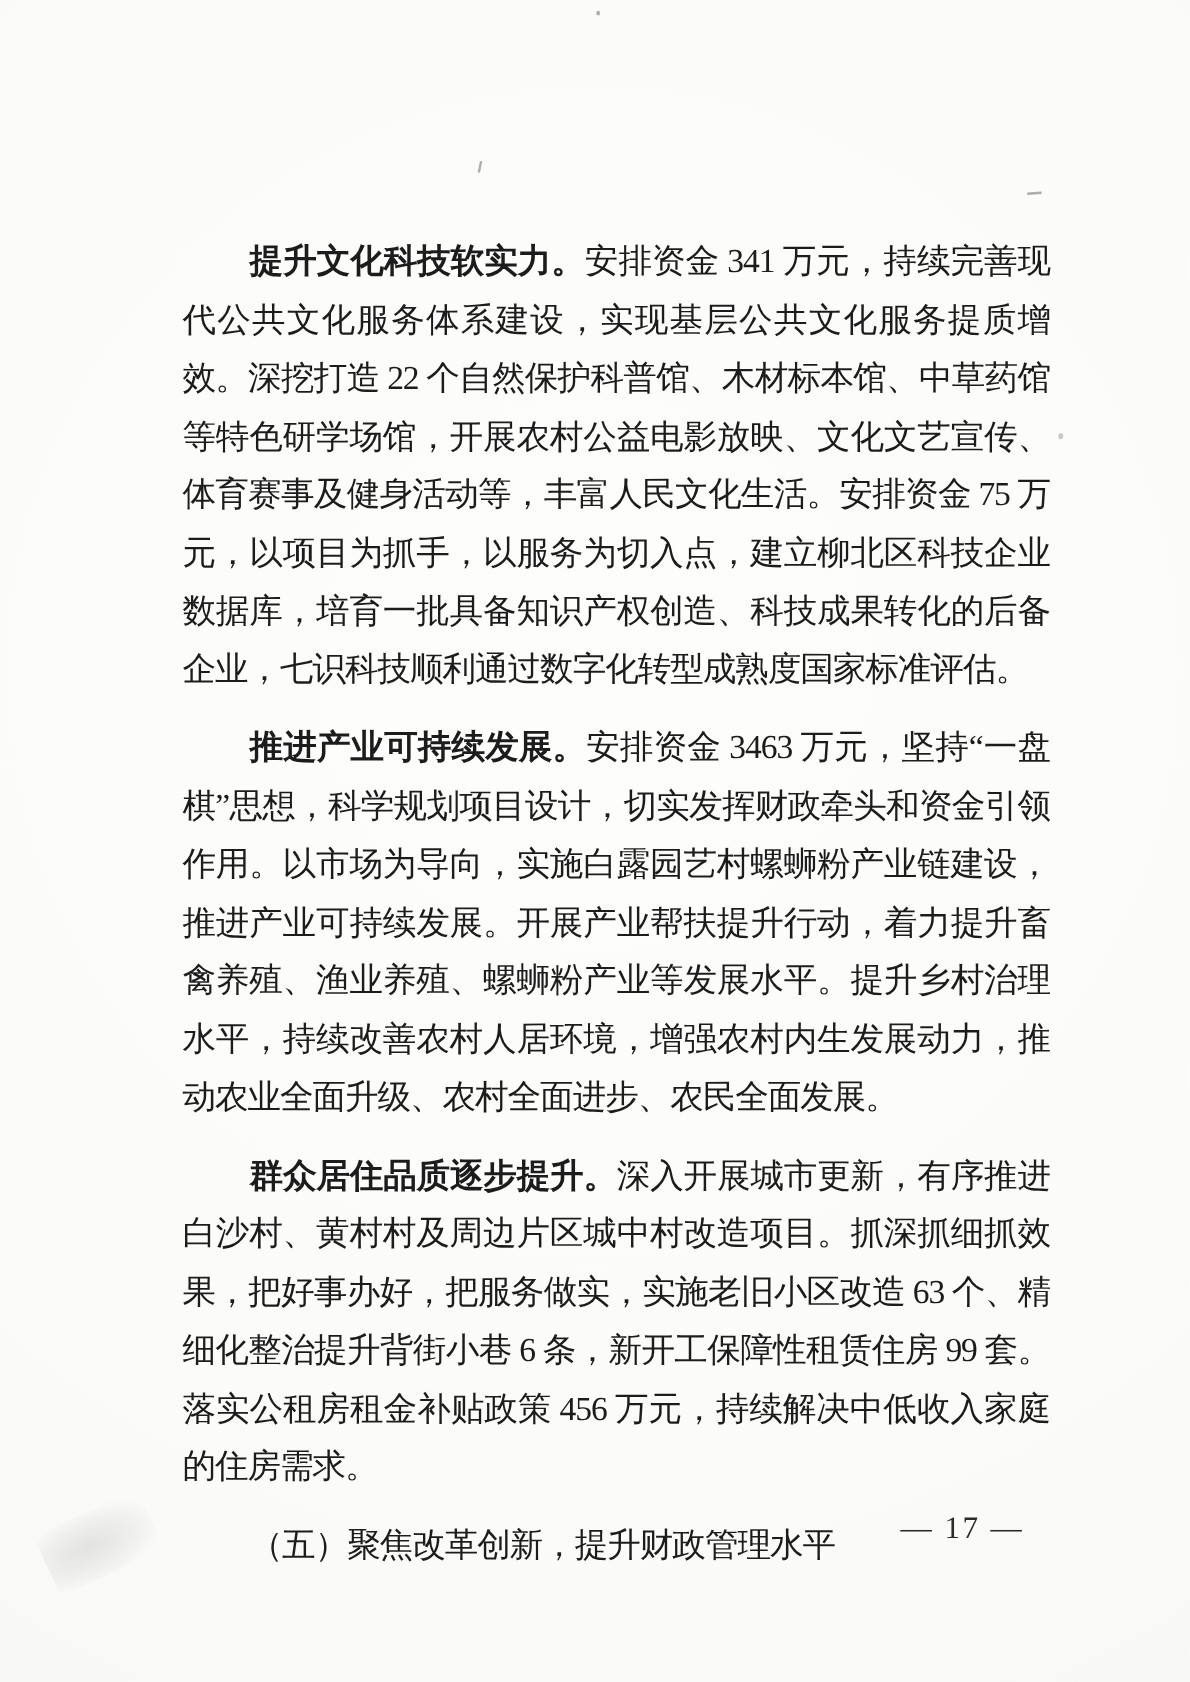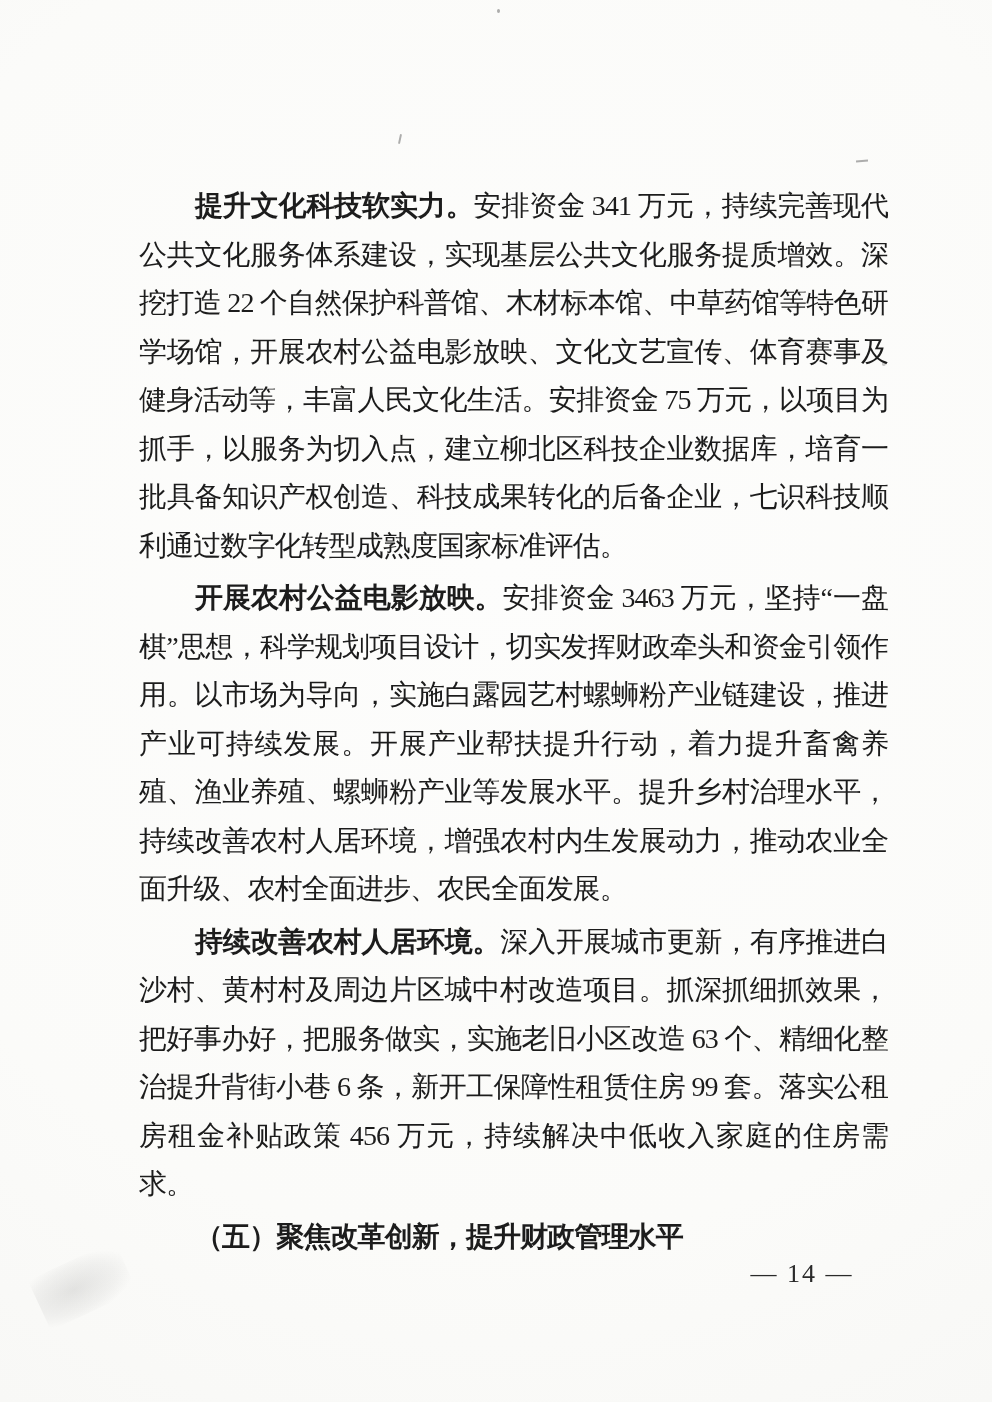--- a/index.html
+++ b/index.html
@@ -23,29 +23,29 @@
     left: 135px;
     top: 178px;
     width: 757px;
     font-size: 28px;
     line-height: 48.5px;
     letter-spacing: -0.9px;
     text-align: justify;
     text-justify: inter-character;
   }
   .content p {
-    margin: 4px;
+    margin: 17px;
     padding: 0;
     text-indent: 2em;
   }
   .lead {
     font-weight: 700;
   }
   .heading {
-    font-weight: 700;
+    font-weight: 400;
   }
   .page-number {
     position: absolute;
     left: 742px;
     top: 1256px;
     width: 120px;
     font-size: 26px;
     line-height: 36px;
     letter-spacing: 2px;
     color: #2a2a2a;
@@ -78,24 +78,24 @@
   <span class="speck speck-dot-top"></span>
   <span class="speck speck-tick-mid"></span>
   <span class="speck speck-dash-right"></span>
   <span class="speck speck-comma-right"></span>
   <span class="smudge-bottom-left"></span>
 
   <div class="content">
 
     <p><span class="lead">提升文化科技软实力。</span><span>安排资金 341 万元，持续完善现代公共文化服务体系建设，实现基层公共文化服务提质增效。深挖打造 22 个自然保护科普馆、木材标本馆、中草药馆等特色研学场馆，开展农村公益电影放映、文化文艺宣传、体育赛事及健身活动等，丰富人民文化生活。安排资金 75 万元，以项目为抓手，以服务为切入点，建立柳北区科技企业数据库，培育一批具备知识产权创造、科技成果转化的后备企业，七识科技顺利通过数字化转型成熟度国家标准评估。</span></p>
 
-    <p><span class="lead">开展农村公益电影放映。</span><span>安排资金 3463 万元，坚持“一盘棋”思想，科学规划项目设计，切实发挥财政牵头和资金引领作用。以市场为导向，实施白露园艺村螺蛳粉产业链建设，推进产业可持续发展。开展产业帮扶提升行动，着力提升畜禽养殖、渔业养殖、螺蛳粉产业等发展水平。提升乡村治理水平，持续改善农村人居环境，增强农村内生发展动力，推动农业全面升级、农村全面进步、农民全面发展。</span></p>
+    <p><span class="lead">推进产业可持续发展。</span><span>安排资金 3463 万元，坚持“一盘棋”思想，科学规划项目设计，切实发挥财政牵头和资金引领作用。以市场为导向，实施白露园艺村螺蛳粉产业链建设，推进产业可持续发展。开展产业帮扶提升行动，着力提升畜禽养殖、渔业养殖、螺蛳粉产业等发展水平。提升乡村治理水平，持续改善农村人居环境，增强农村内生发展动力，推动农业全面升级、农村全面进步、农民全面发展。</span></p>
 
-    <p><span class="lead">持续改善农村人居环境。</span><span>深入开展城市更新，有序推进白沙村、黄村村及周边片区城中村改造项目。抓深抓细抓效果，把好事办好，把服务做实，实施老旧小区改造 63 个、精细化整治提升背街小巷 6 条，新开工保障性租赁住房 99 套。落实公租房租金补贴政策 456 万元，持续解决中低收入家庭的住房需求。</span></p>
+    <p><span class="lead">群众居住品质逐步提升。</span><span>深入开展城市更新，有序推进白沙村、黄村村及周边片区城中村改造项目。抓深抓细抓效果，把好事办好，把服务做实，实施老旧小区改造 63 个、精细化整治提升背街小巷 6 条，新开工保障性租赁住房 99 套。落实公租房租金补贴政策 456 万元，持续解决中低收入家庭的住房需求。</span></p>
 
     <p class="heading">（五）聚焦改革创新，提升财政管理水平</p>
 
 
   </div>
 
-  <div class="page-number">— 14 —</div>
+  <div class="page-number">— 17 —</div>
 
 </div>
 
 </body></html>

